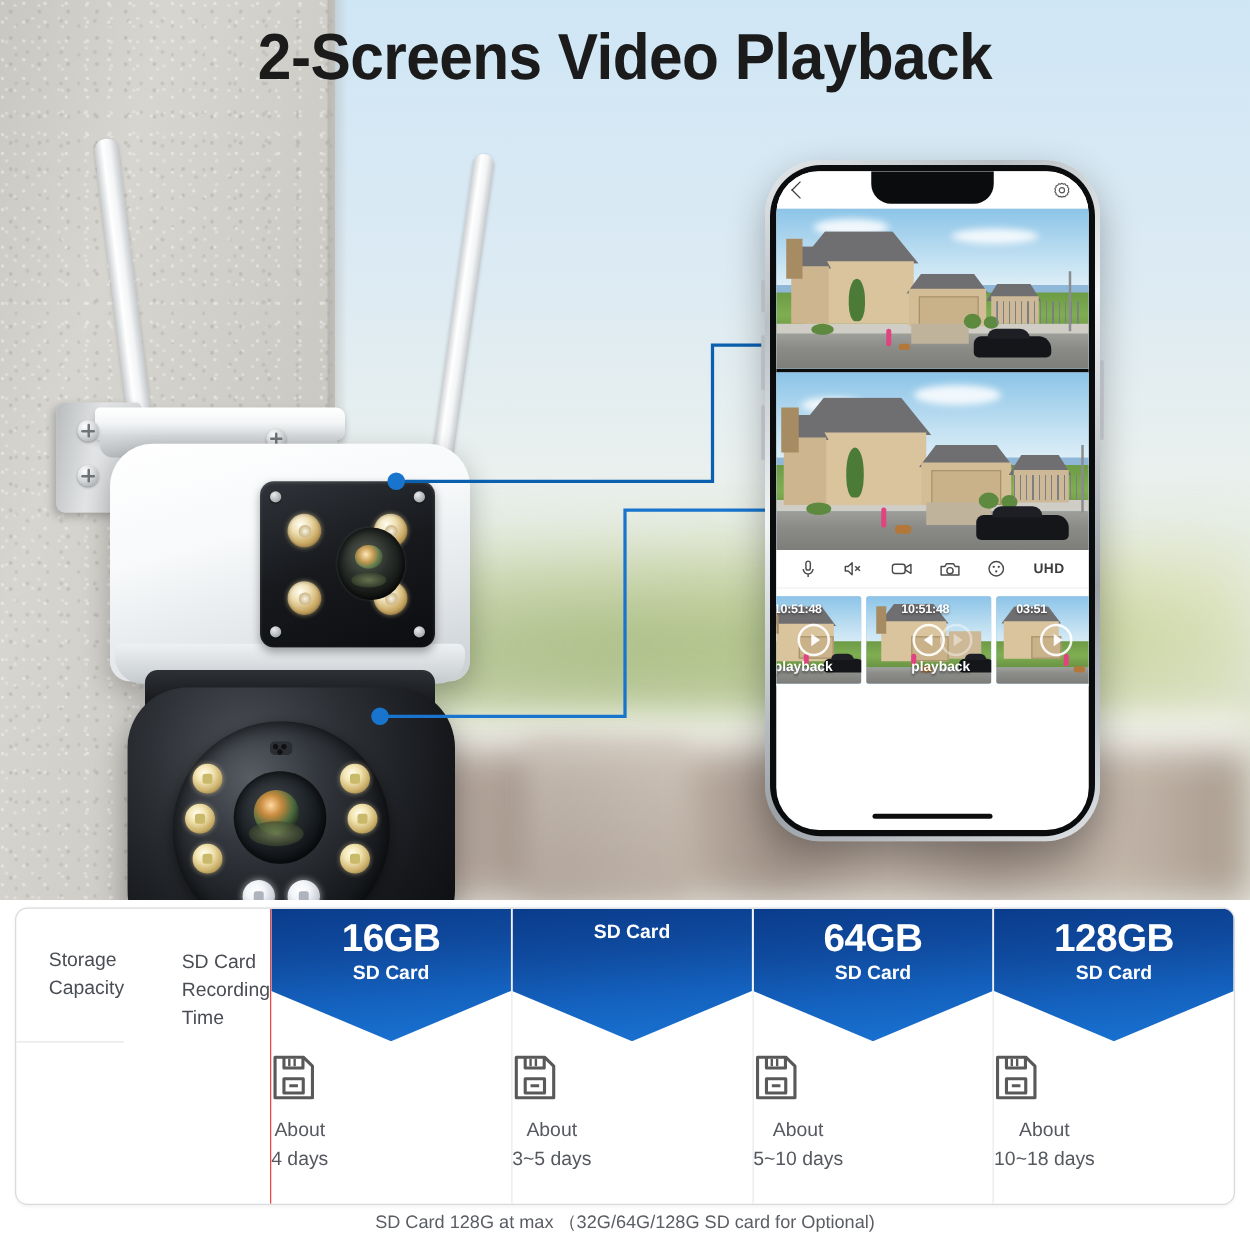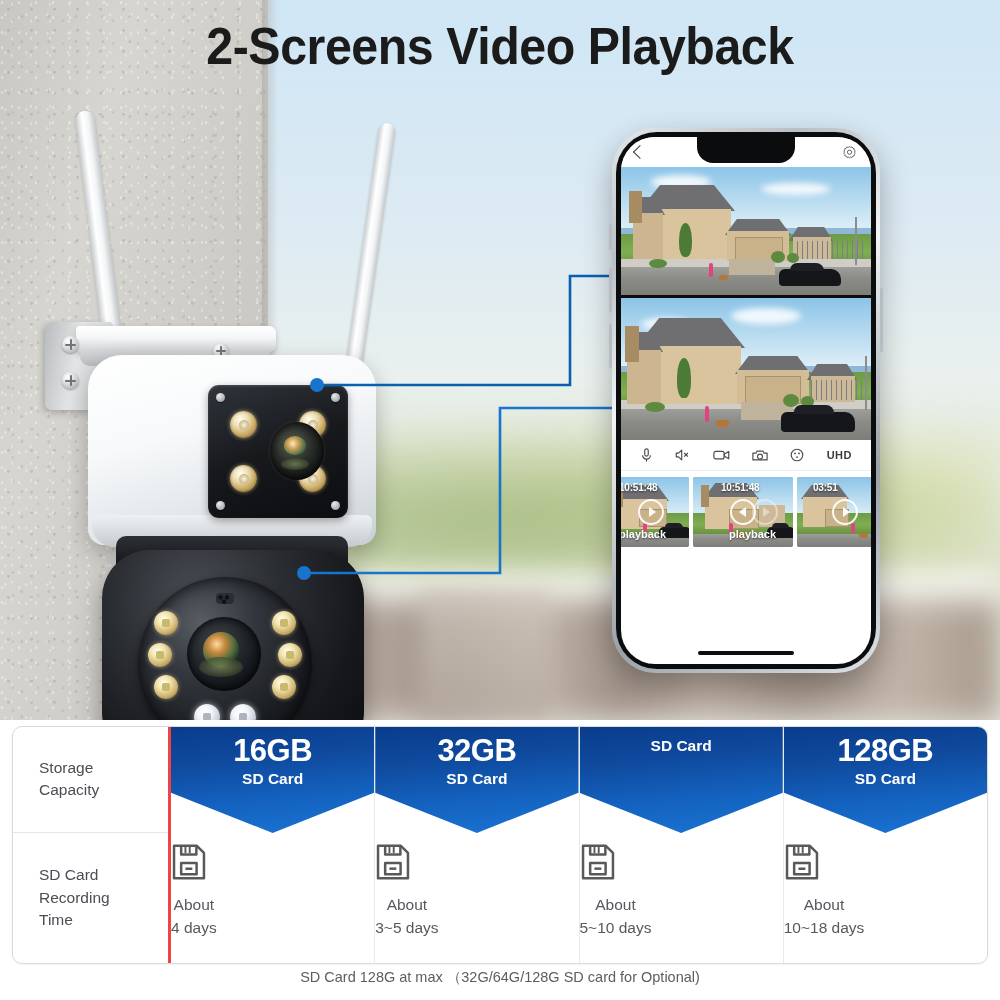--- a/index.html
+++ b/index.html
@@ -218,21 +218,21 @@
   .playico.rev .tri{border-left:none;border-right:7px solid rgba(255,255,255,.95);margin-left:0;margin-right:2px;}
   .playico.ghost{left:72%;opacity:.45;}
   .homebar{position:absolute;left:50%;bottom:9px;transform:translateX(-50%);
     width:96px;height:4px;border-radius:2px;background:#0d0d0d;}
 
   
   .tablewrap{position:absolute;left:12px;top:726px;width:976px;height:238px;
     border:1px solid #d8dade;border-radius:10px;background:#fff;box-sizing:border-box;overflow:hidden;
     box-shadow:0 1px 3px rgba(0,0,0,.05);}
   .tbl{display:flex;width:100%;height:100%;}
-  .col-label{flex:0 0 155px;display:flex;flex-direction:column;border-right:3px solid #ef4444;}
+  .col-label{flex:0 0 155px;display:flex;flex-direction:row;border-right:1px solid #ef4444;gap:20px;}
   .lab-cell{display:flex;align-items:center;padding-left:26px;font-size:15.5px;color:#4a4e54;line-height:1.45;}
   .lab-cell.top{height:106px;border-bottom:1px solid #e3e5e8;}
   .lab-cell.bot{height:132px;}
   .col-data{flex:1 1 0;display:flex;flex-direction:column;border-right:1px solid #e8eaed;position:relative;}
   .col-data.last{border-right:none;}
   .banner{position:relative;height:106px;overflow:hidden;}
   .banner-shape{position:absolute;left:0;top:0;width:100%;height:100%;
     background:linear-gradient(175deg,#0a3c8c 0%,#0f4a9e 32%,#1462bf 66%,#1a74d4 100%);
     -webkit-clip-path:polygon(0 0,100% 0,100% 62%,50% 100%,0 62%);
             clip-path:polygon(0 0,100% 0,100% 62%,50% 100%,0 62%);}
@@ -538,21 +538,20 @@
             <span>About</span><br>
             <span>4 days</span>
           </div>
         </div>
       </div>
 
       <div class="col-data">
         <div class="banner">
           <div class="banner-shape"></div>
           <div class="banner-txt">
-            <div class="cap">32GB</div>
             <div class="capsub">SD Card</div>
           </div>
         </div>
         <div class="datacell">
           <svg class="sdicon" viewBox="0 0 30 32">
             <path d="M2.4 2.4 H21.6 L27.6 8.4 V29.6 H2.4 Z" fill="none" stroke="#595959" stroke-width="2.1" stroke-linejoin="round"></path>
             <path d="M8.4 2.4 V9.6 H21.2 V2.4" fill="none" stroke="#595959" stroke-width="2.1" stroke-linejoin="round"></path>
             <line x1="12" y1="3.4" x2="12" y2="8.4" stroke="#595959" stroke-width="1.6"></line>
             <line x1="15.6" y1="3.4" x2="15.6" y2="8.4" stroke="#595959" stroke-width="1.6"></line>
             <rect x="8.4" y="16.8" width="13" height="9.6" fill="none" stroke="#595959" stroke-width="2.1" stroke-linejoin="round"></rect>
@@ -562,20 +561,21 @@
             <span>About</span><br>
             <span>3~5 days</span>
           </div>
         </div>
       </div>
 
       <div class="col-data">
         <div class="banner">
           <div class="banner-shape"></div>
           <div class="banner-txt">
+            <div class="cap">64GB</div>
             <div class="capsub">SD Card</div>
           </div>
         </div>
         <div class="datacell">
           <svg class="sdicon" viewBox="0 0 30 32">
             <path d="M2.4 2.4 H21.6 L27.6 8.4 V29.6 H2.4 Z" fill="none" stroke="#595959" stroke-width="2.1" stroke-linejoin="round"></path>
             <path d="M8.4 2.4 V9.6 H21.2 V2.4" fill="none" stroke="#595959" stroke-width="2.1" stroke-linejoin="round"></path>
             <line x1="12" y1="3.4" x2="12" y2="8.4" stroke="#595959" stroke-width="1.6"></line>
             <line x1="15.6" y1="3.4" x2="15.6" y2="8.4" stroke="#595959" stroke-width="1.6"></line>
             <rect x="8.4" y="16.8" width="13" height="9.6" fill="none" stroke="#595959" stroke-width="2.1" stroke-linejoin="round"></rect>

